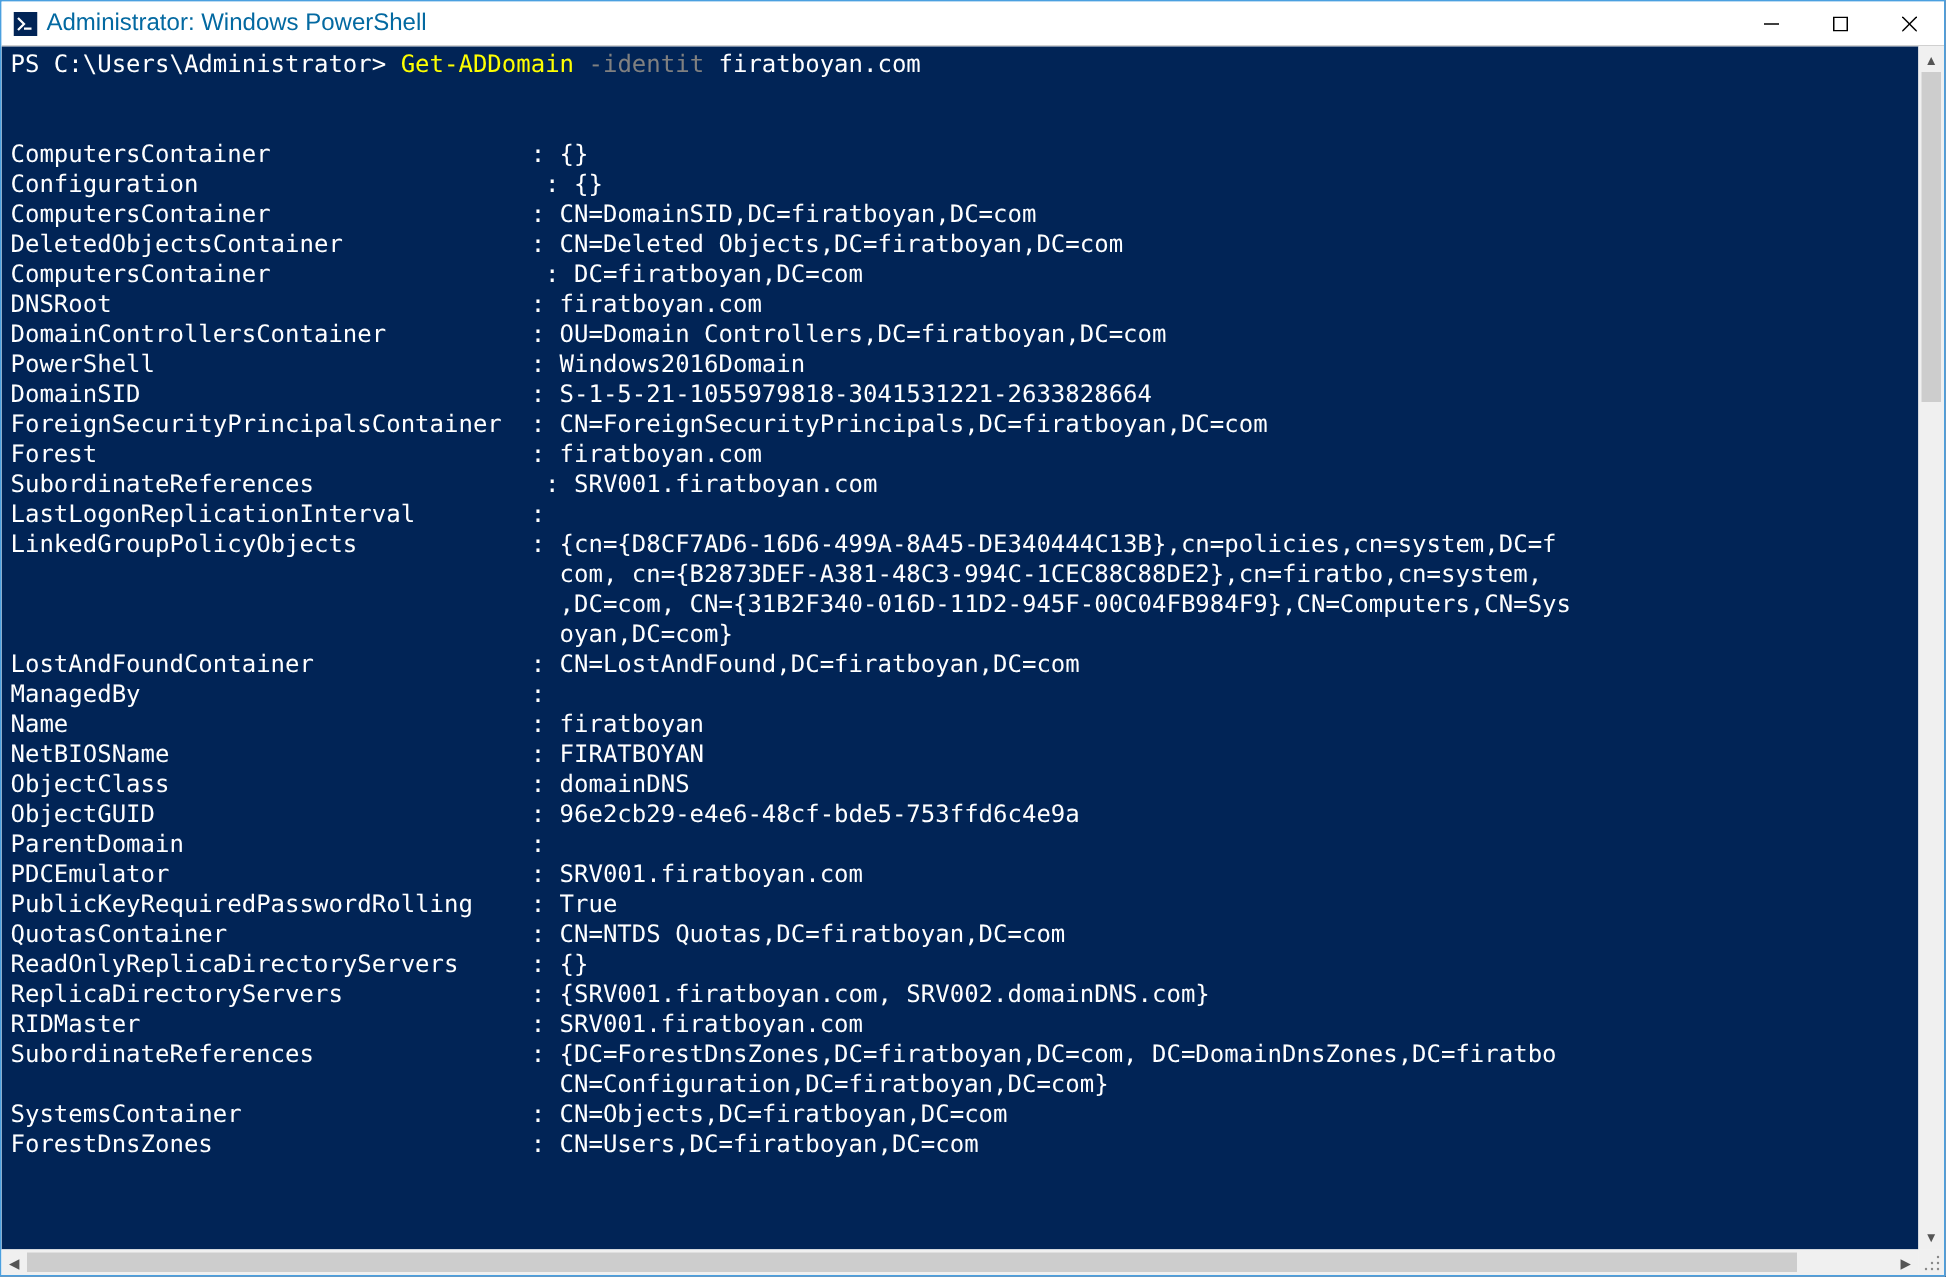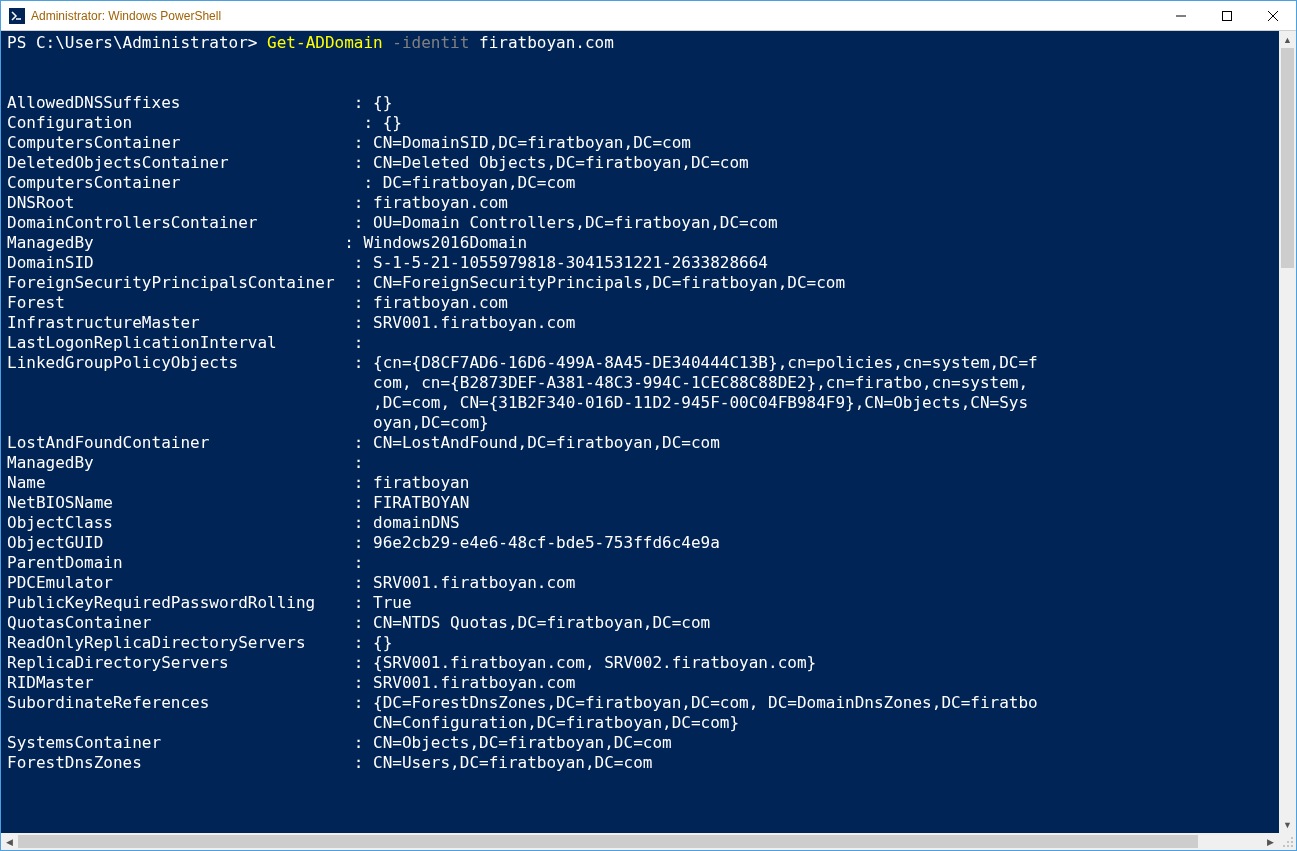--- a/index.html
+++ b/index.html
@@ -21,22 +21,22 @@
   .titlebar .app-icon {
     width: 16px;
     height: 16px;
     margin: 0 6px 0 8px;
     display: flex;
     align-items: center;
     justify-content: center;
   }
   .titlebar .app-icon svg { width: 16px; height: 16px; }
   .titlebar .title {
-    font-size: 12px;
-    color: #a16207;
+    font-size: 16px;
+    color: #0369a1;
     flex: 1;
   }
   .titlebar .win-controls {
     display: flex;
     height: 100%;
   }
   .titlebar .win-btn {
     width: 46px;
     height: 100%;
     display: flex;
@@ -150,49 +150,49 @@
           <line x1="10" y1="0" x2="0" y2="10"></line>
         </svg>
     </div>
   </div>
 </div>
 
 <div class="terminal-wrap">
   <div class="terminal" id="terminal"><span class="row"><span class="ps-prompt">PS C:\Users\Administrator&gt; </span><span class="ps-cmd">Get-ADDomain</span><span class="ps-param"> -identit </span><span class="ps-arg">firatboyan.com</span></span>
 
 
-<span class="row">AllowedDNSSuffixes                  : {}</span>
+<span class="row">ComputersContainer                  : {}</span>
 <span class="row">Configuration                        : {}</span>
 <span class="row">ComputersContainer                  : CN=DomainSID,DC=firatboyan,DC=com</span>
 <span class="row">DeletedObjectsContainer             : CN=Deleted Objects,DC=firatboyan,DC=com</span>
 <span class="row">ComputersContainer                   : DC=firatboyan,DC=com</span>
 <span class="row">DNSRoot                             : firatboyan.com</span>
 <span class="row">DomainControllersContainer          : OU=Domain Controllers,DC=firatboyan,DC=com</span>
-<span class="row">ManagedBy                          : Windows2016Domain</span>
+<span class="row">PowerShell                          : Windows2016Domain</span>
 <span class="row">DomainSID                           : S-1-5-21-1055979818-3041531221-2633828664</span>
 <span class="row">ForeignSecurityPrincipalsContainer  : CN=ForeignSecurityPrincipals,DC=firatboyan,DC=com</span>
 <span class="row">Forest                              : firatboyan.com</span>
-<span class="row">InfrastructureMaster                : SRV001.firatboyan.com</span>
+<span class="row">SubordinateReferences                : SRV001.firatboyan.com</span>
 <span class="row">LastLogonReplicationInterval        : </span>
 <span class="row">LinkedGroupPolicyObjects            : {cn={D8CF7AD6-16D6-499A-8A45-DE340444C13B},cn=policies,cn=system,DC=f</span>
 <span class="row">                                      com, cn={B2873DEF-A381-48C3-994C-1CEC88C88DE2},cn=firatbo,cn=system,</span>
-<span class="row">                                      ,DC=com, CN={31B2F340-016D-11D2-945F-00C04FB984F9},CN=Objects,CN=Sys</span>
+<span class="row">                                      ,DC=com, CN={31B2F340-016D-11D2-945F-00C04FB984F9},CN=Computers,CN=Sys</span>
 <span class="row">                                      oyan,DC=com}</span>
 <span class="row">LostAndFoundContainer               : CN=LostAndFound,DC=firatboyan,DC=com</span>
 <span class="row">ManagedBy                           : </span>
 <span class="row">Name                                : firatboyan</span>
 <span class="row">NetBIOSName                         : FIRATBOYAN</span>
 <span class="row">ObjectClass                         : domainDNS</span>
 <span class="row">ObjectGUID                          : 96e2cb29-e4e6-48cf-bde5-753ffd6c4e9a</span>
 <span class="row">ParentDomain                        : </span>
 <span class="row">PDCEmulator                         : SRV001.firatboyan.com</span>
 <span class="row">PublicKeyRequiredPasswordRolling    : True</span>
 <span class="row">QuotasContainer                     : CN=NTDS Quotas,DC=firatboyan,DC=com</span>
 <span class="row">ReadOnlyReplicaDirectoryServers     : {}</span>
-<span class="row">ReplicaDirectoryServers             : {SRV001.firatboyan.com, SRV002.firatboyan.com}</span>
+<span class="row">ReplicaDirectoryServers             : {SRV001.firatboyan.com, SRV002.domainDNS.com}</span>
 <span class="row">RIDMaster                           : SRV001.firatboyan.com</span>
 <span class="row">SubordinateReferences               : {DC=ForestDnsZones,DC=firatboyan,DC=com, DC=DomainDnsZones,DC=firatbo</span>
 <span class="row">                                      CN=Configuration,DC=firatboyan,DC=com}</span>
 <span class="row">SystemsContainer                    : CN=Objects,DC=firatboyan,DC=com</span>
 <span class="row">ForestDnsZones                      : CN=Users,DC=firatboyan,DC=com</span>
 </div>
 
   <div class="vscroll">
     <div class="sb-btn">▲</div>
     <div class="sb-track-v">

